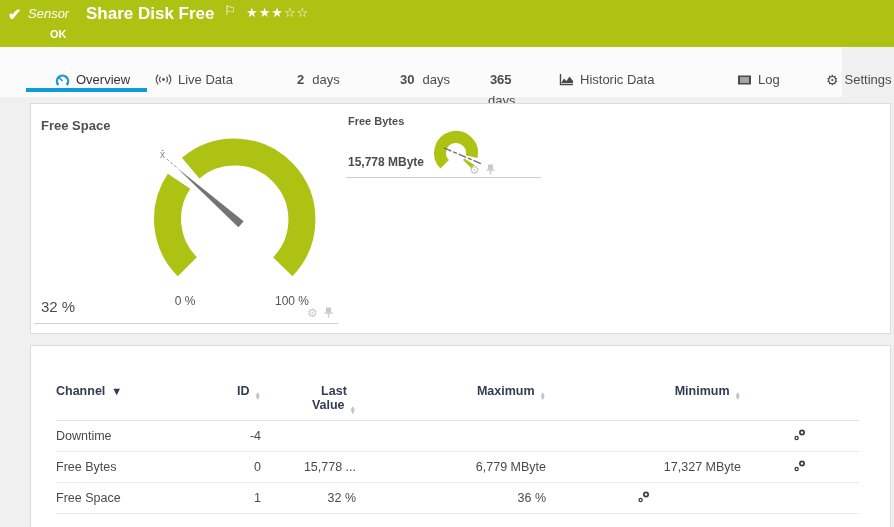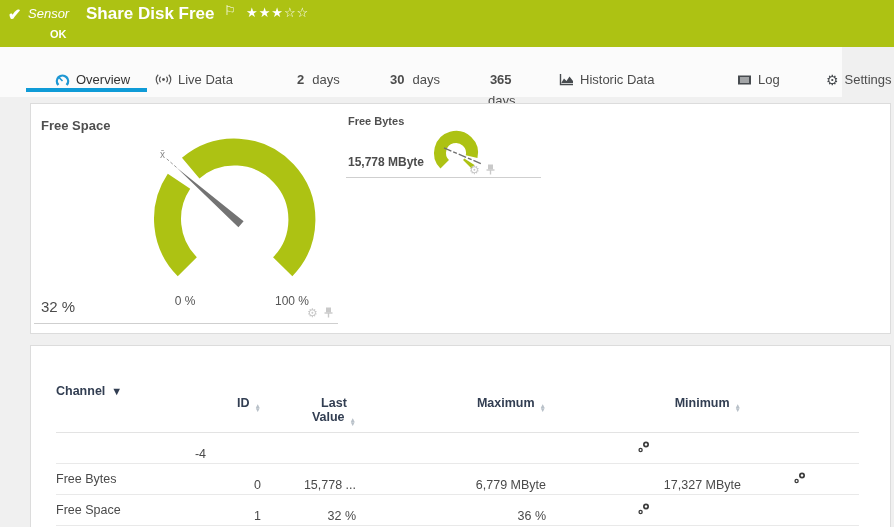--- a/index.html
+++ b/index.html
@@ -56,21 +56,21 @@
 
   
   .table { margin:38px 31px 0 25px; }
   .trow {
     display:grid; grid-template-columns:150px 55px 95px 190px 195px 1fr;
     align-items:center;
   }
   .thead { border-bottom:1px solid #e3e3e3; padding-bottom:8px; align-items:start;
            color:#323e52; font-size:12.5px; font-weight:bold; }
   .tbody-row { height:31px; border-bottom:1px solid #e9e9e9; font-size:12.5px; color:#4a4a4a; }
-  .cell-r { text-align:right;margin-top:12px; }
+  .cell-r { text-align:right; }
   .cell-c { text-align:center; }
   .sort { display:inline-flex; flex-direction:column; line-height:0.55; font-size:6.5px;
           color:#b9c1c9; margin-left:5px; transform:translateY(1px); cursor:pointer; }
   .hdr-sortable { cursor:pointer; }
   .channel-caret { font-size:11px; color:#323e52; margin-left:6px; }
   .lastval-hdr { display:inline-block; text-align:center; }
   .chan-settings { cursor:pointer; display:inline-block; }
 </style>
 </head>
 <body>
@@ -103,21 +103,21 @@
           <path d="M5.6 3.8 A 3.8 3.8 0 0 0 5.6 9.2 M3.2 1.8 A 6.6 6.6 0 0 0 3.2 11.2" stroke="#555" stroke-width="1.2" fill="none"></path>
           <path d="M11.4 3.8 A 3.8 3.8 0 0 1 11.4 9.2 M13.8 1.8 A 6.6 6.6 0 0 1 13.8 11.2" stroke="#555" stroke-width="1.2" fill="none"></path>
         </svg>
       </span>
       <span>Live Data</span>
     </div>
     <div class="tab" style="left:297px;">
       <span class="num">2</span>
       <span>days</span>
     </div>
-    <div class="tab" style="left:390px;">
+    <div class="tab" style="left:400px;">
       <span class="num">30</span>
       <span>days</span>
     </div>
     <div class="tab" style="left:488px;flex-direction:column;">
       <span class="num">365</span>
       <span>days</span>
     </div>
     <div class="tab" style="left:559px;">
       <span>
         <svg width="15" height="13" viewBox="0 0 15 13">
@@ -225,20 +225,21 @@
         <div class="cell-r hdr-sortable">
           <span>Minimum</span><span class="sort">
               <span>▲</span>
               <span>▼</span>
             </span>
         </div>
         <div></div>
       </div>
 
       <div class="trow tbody-row">
+        <div>Downtime</div>
         <div class="cell-r">-4</div>
         <div class="cell-r"></div>
         <div class="cell-r"></div>
         <div class="cell-r"></div>
         <div class="cell-c">
           <span class="chan-settings">
             <svg width="14" height="14" viewBox="0 0 14 14">
               <circle cx="9" cy="4.5" r="3" fill="#3c3c3c"></circle>
                 <circle cx="9" cy="4.5" r="1.2" fill="#fff"></circle>
               <circle cx="3.6" cy="10" r="2.2" fill="#3c3c3c"></circle>

